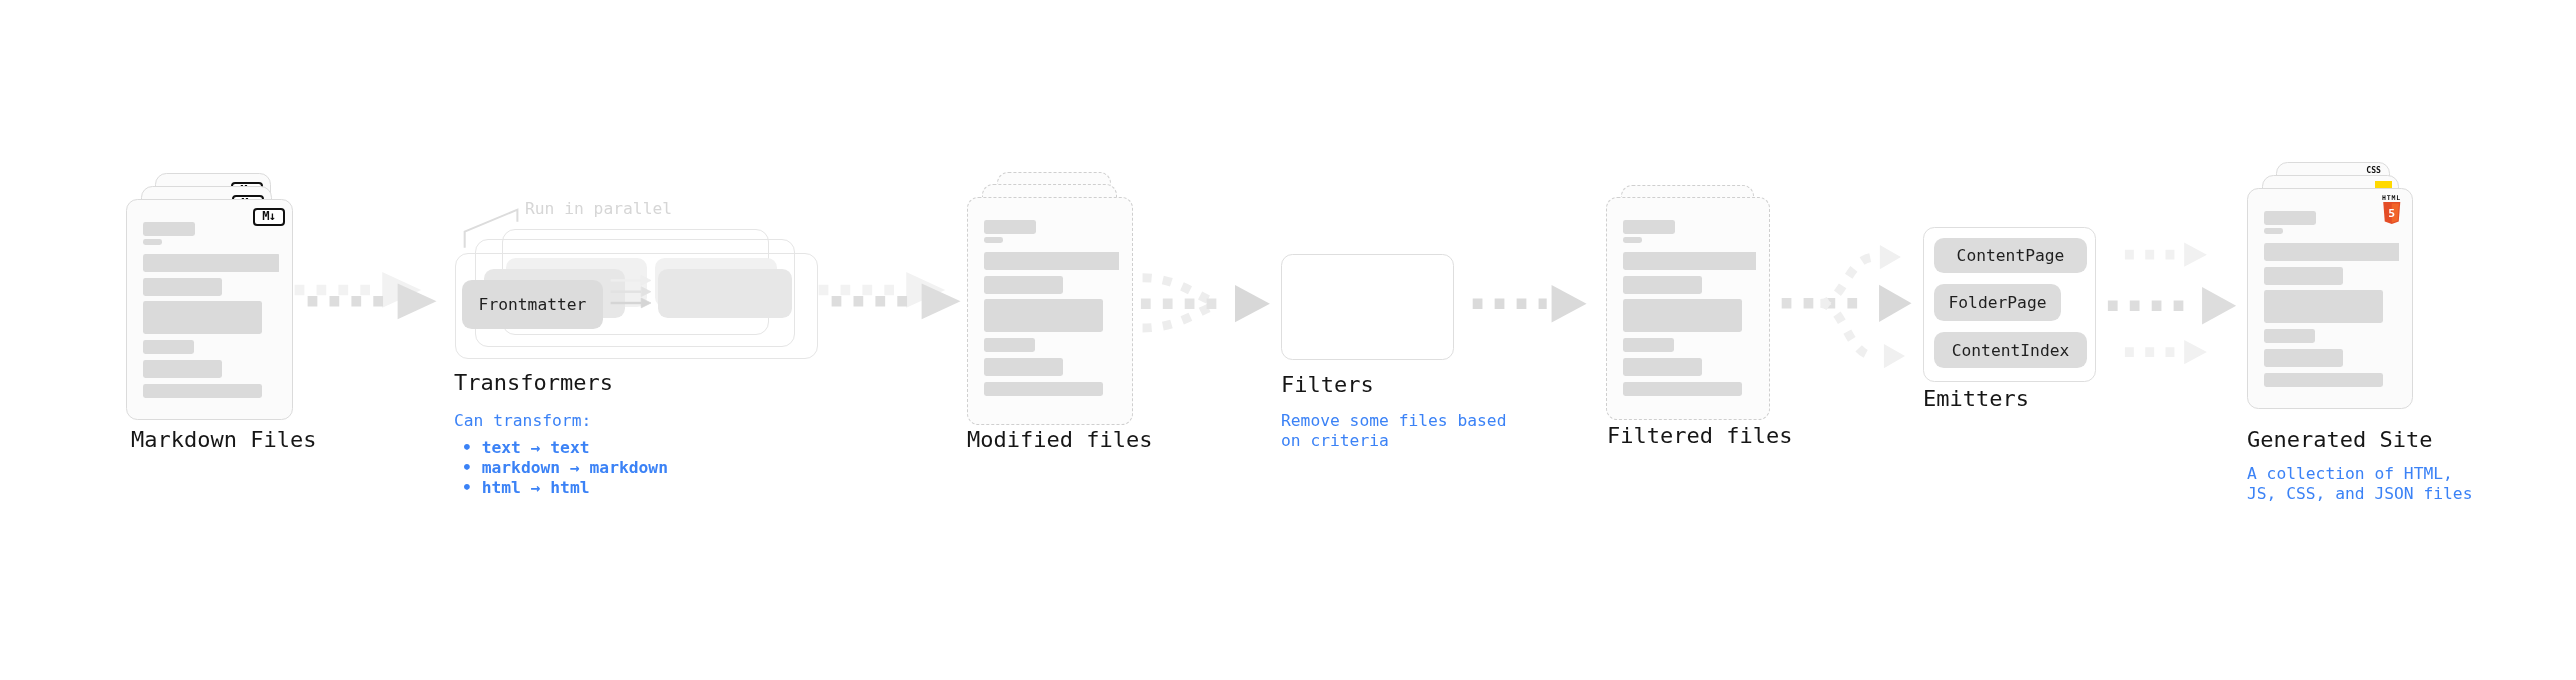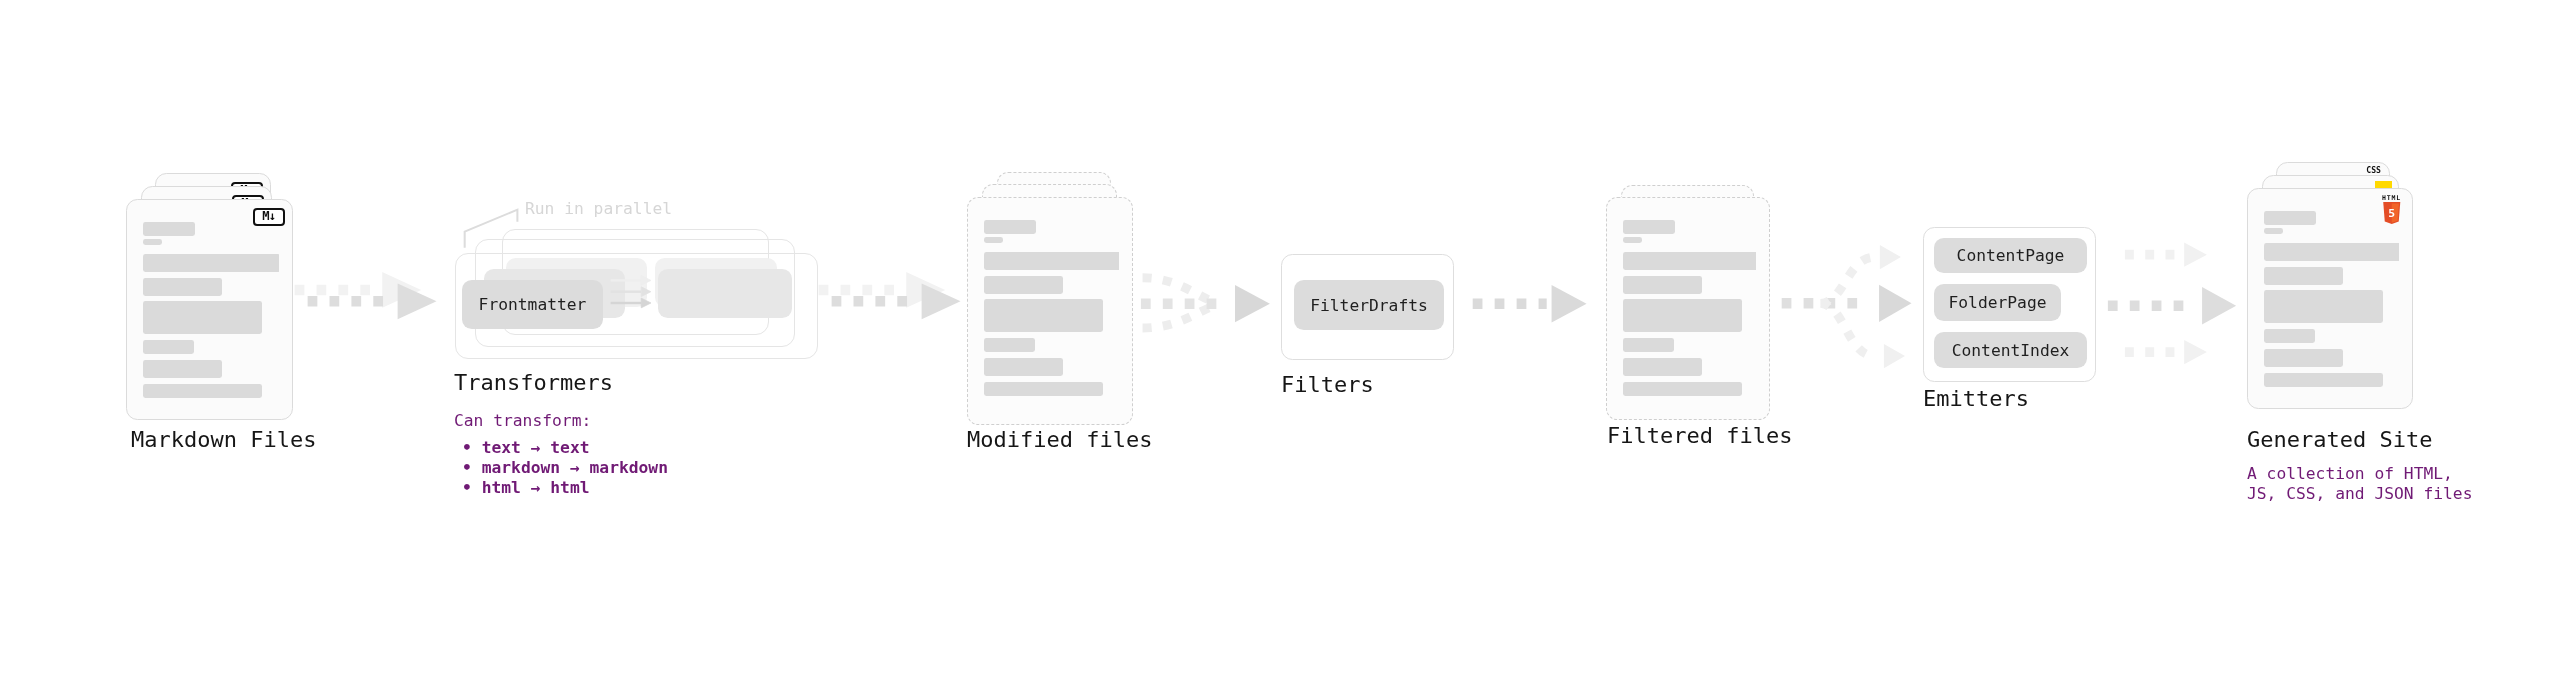--- a/index.html
+++ b/index.html
@@ -3,21 +3,21 @@
 <meta charset="utf-8">
 <style>
   html,body{margin:0;padding:0;background:#fff;}
   #canvas{position:relative;width:2576px;height:681px;background:#fff;overflow:hidden;
           font-family:"DejaVu Sans Mono","Liberation Mono",monospace;}
   .card{position:absolute;background:#fbfbfb;border:1.6px solid #dbdbdb;border-radius:11.4px;box-sizing:border-box;}
   .card.dashed{border-style:dashed;border-color:#cfcfcf;background:#fcfcfc;}
   .doc-body{position:absolute;left:16.3px;top:22px;right:13px;bottom:20.3px;overflow:hidden;}
   .bar{background:#dadada;border-radius:2.4px;}
   .stage-label{position:absolute;font-size:22px;font-weight:500;color:#161616;white-space:nowrap;line-height:22px;}
-  .stage-desc{position:absolute;font-size:16.3px;line-height:20px;color:#701a75;white-space:nowrap;}
+  .stage-desc{position:absolute;font-size:16.3px;line-height:20px;color:#3b82f6;white-space:nowrap;}
   .stage-desc .indent{padding-left:8.1px;font-weight:bold;}
   .stage-desc .first-bullet{margin-top:6.5px;}
   .pill{position:absolute;border-radius:9.8px;background:#dcdcdc;display:flex;align-items:center;justify-content:center;
         font-size:16.3px;color:#1f1f1f;box-sizing:border-box;white-space:nowrap;}
   .pill.ghost1{background:#e7e7e7;}
   .pill.ghost2{background:#f1f1f1;}
   .t-container{position:absolute;border:1.6px solid #e5e5e5;border-radius:13px;box-sizing:border-box;background:transparent;}
   .fe-container{position:absolute;border:1.6px solid #dedede;border-radius:11.4px;box-sizing:border-box;background:#fff;}
   .md-badge{position:absolute;top:8.1px;right:7.3px;width:32px;height:18px;border:2.4px solid #101010;border-radius:4.1px;
             background:#fff;color:#101010;font-weight:bold;font-size:12.2px;line-height:13px;text-align:center;
@@ -125,22 +125,25 @@
   <div class="stage-label" style="left:967px;top:429px">Modified files</div>
 
   <svg class="arrow" style="left:1136px;top:268px" width="138" height="73" viewBox="0 0 170 90">
     <path d="M8,12 C55,12 80,40 102,43" stroke="#ededed" stroke-width="11" stroke-dasharray="11 14" fill="none"></path>
     <path d="M8,74 C55,74 80,50 102,45" stroke="#ededed" stroke-width="11" stroke-dasharray="11 14" fill="none"></path>
     <line x1="6" y1="44" x2="112" y2="44" stroke="#e3e3e3" stroke-width="13" stroke-dasharray="12 15"></line>
     <polygon points="122,21 165,44 122,67" fill="#d8d8d8"></polygon>
   </svg>
 
   <div class="fe-container" style="left:1281px;top:254px;width:173px;height:106px"></div>
-  <div class="pill" style="left:1294px;top:280px;width:150px;height:50px">FilterDrafts</div>
   <div class="stage-label" style="left:1281px;top:374px">Filters</div>
+  <div class="stage-desc" style="left:1281px;top:411px">
+    <div>Remove some files based</div>
+    <div>on criteria</div>
+  </div>
 
   <svg class="arrow" style="left:1467px;top:276px" width="122" height="57" viewBox="0 0 150 70">
     <line x1="7" y1="34" x2="98" y2="34" stroke="#dadada" stroke-width="13" stroke-dasharray="12 15"></line>
     <polygon points="104,11 147,34 104,57" fill="#dadada"></polygon>
   </svg>
 
   <div class="card dashed" style="left:1621px;top:185px;width:133px;height:57px"></div>
   <div class="card dashed" style="left:1606px;top:197px;width:164px;height:223px">
     <div class="doc-body">
         <div class="bar" style="width: 52px; height: 14px; margin-top: 0px;"></div>

